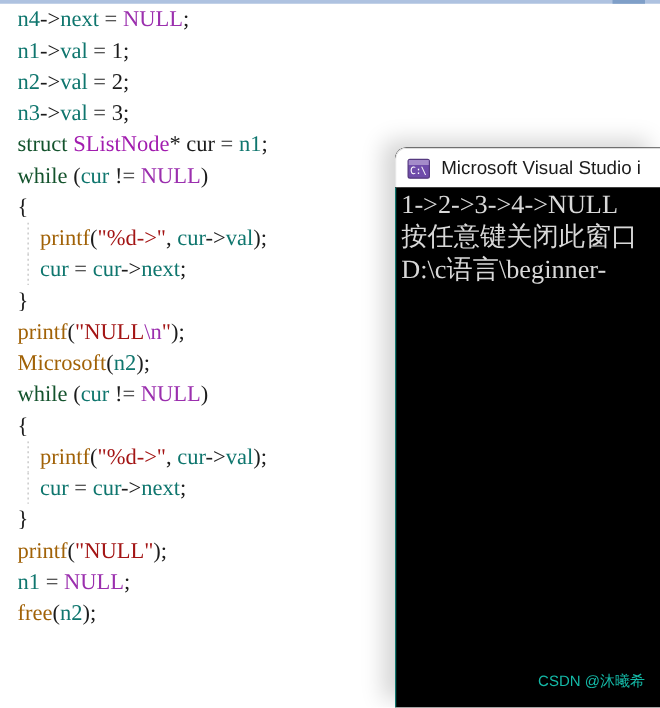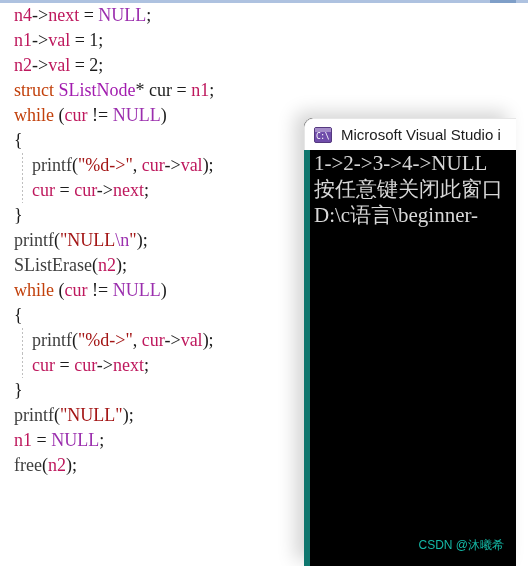--- a/index.html
+++ b/index.html
@@ -50,45 +50,45 @@
     height: 25px;
     line-height: 25px;
     white-space: pre;
     font-family: "Liberation Serif", serif;
     font-size: 18px;
     color: #1c1c1c;
     padding-left: 14px;
   }
 
   
-  .kw   { color: #c2410c; }      
+  .kw   { color: #14532d; }      
   .typ  { color: #a21caf; }      
   .nul  { color: #9b2fae; font-family: Liberation Serif, serif; }      
-  .fn   { color: #404040; margin-top: 48px; }      
+  .fn   { color: #a16207; margin-top: 48px; }      
   .str  { color: #a31515; }      
-  .idn  { color: #be185d; }      
+  .idn  { color: #0f766e; }      
   .num  { color: #1c1c1c; }
   .pl   { color: #1c1c1c; }      
 
   
   .guide {
     position: absolute;
     left: 22px;
     top: 0;
     width: 1px;
     height: 25px;
     background-image: linear-gradient(to bottom,
         #bfbfbf 0px, #bfbfbf 2px, transparent 2px, transparent 4px);
     background-size: 1px 4px;
   }
 
   
   #console-window {
     position: absolute;
-    left: 304px;
+    left: 316px;
     top: 118px;
     width: 212px;
     height: 448px;
     border-top-left-radius: 9px;
     overflow: hidden;
     box-shadow: -9px -6px 18px rgba(0,0,0,0.17);
     background: #000000;
   }
   #console-titlebar {
     position: relative;
@@ -139,21 +139,21 @@
     white-space: nowrap;
     overflow: hidden;
   }
   #console-body {
     position: absolute;
     left: 0;
     top: 32px;
     right: 0;
     bottom: 0;
     background: #000000;
-    border-left: 6px solid #0f766e;
+    border-left: 1px solid #0f766e;
     box-sizing: border-box;
     overflow: hidden;
   }
   .console-line {
     font-family: "Liberation Serif", serif;
     font-size: 21px;
     line-height: 26px;
     color: #d8d8d8;
     white-space: pre;
     padding-left: 4px;
@@ -174,28 +174,29 @@
 <div id="editor-pane">
 
   <div id="editor-top-rule">
     <div class="thumb"></div>
   </div>
 
   <div id="code-area">
       <div class="code-line"><span class="idn">n4</span><span class="pl">-&gt;</span><span class="idn">next</span><span class="pl"> = </span><span class="nul">NULL</span><span class="pl">;</span></div>
       <div class="code-line"><span class="idn">n1</span><span class="pl">-&gt;</span><span class="idn">val</span><span class="pl"> = </span><span class="num">1</span><span class="pl">;</span></div>
       <div class="code-line"><span class="idn">n2</span><span class="pl">-&gt;</span><span class="idn">val</span><span class="pl"> = </span><span class="num">2</span><span class="pl">;</span></div>
+      <div class="code-line"><span class="idn">n3</span><span class="pl">-&gt;</span><span class="idn">val</span><span class="pl"> = </span><span class="num">3</span><span class="pl">;</span></div>
       <div class="code-line"><span class="kw">struct</span><span class="pl"> </span><span class="typ">SListNode</span><span class="pl">* cur = </span><span class="idn">n1</span><span class="pl">;</span></div>
       <div class="code-line"><span class="kw">while</span><span class="pl"> (</span><span class="idn">cur</span><span class="pl"> != </span><span class="nul">NULL</span><span class="pl">)</span></div>
       <div class="code-line"><span class="pl">{</span></div>
       <div class="code-line"><span class="guide"></span><span class="pl">    </span><span class="fn">printf</span><span class="pl">(</span><span class="str">"%d-&gt;"</span><span class="pl">, </span><span class="idn">cur</span><span class="pl">-&gt;</span><span class="idn">val</span><span class="pl">);</span></div>
       <div class="code-line"><span class="guide"></span><span class="pl">    </span><span class="idn">cur</span><span class="pl"> = </span><span class="idn">cur</span><span class="pl">-&gt;</span><span class="idn">next</span><span class="pl">;</span></div>
       <div class="code-line"><span class="pl">}</span></div>
       <div class="code-line"><span class="fn">printf</span><span class="pl">(</span><span class="str">"NULL</span><span class="nul">\n</span><span class="str">"</span><span class="pl">);</span></div>
-      <div class="code-line"><span class="fn">SListErase</span><span class="pl">(</span><span class="idn">n2</span><span class="pl">);</span></div>
+      <div class="code-line"><span class="fn">Microsoft</span><span class="pl">(</span><span class="idn">n2</span><span class="pl">);</span></div>
       <div class="code-line"><span class="kw">while</span><span class="pl"> (</span><span class="idn">cur</span><span class="pl"> != </span><span class="nul">NULL</span><span class="pl">)</span></div>
       <div class="code-line"><span class="pl">{</span></div>
       <div class="code-line"><span class="guide"></span><span class="pl">    </span><span class="fn">printf</span><span class="pl">(</span><span class="str">"%d-&gt;"</span><span class="pl">, </span><span class="idn">cur</span><span class="pl">-&gt;</span><span class="idn">val</span><span class="pl">);</span></div>
       <div class="code-line"><span class="guide"></span><span class="pl">    </span><span class="idn">cur</span><span class="pl"> = </span><span class="idn">cur</span><span class="pl">-&gt;</span><span class="idn">next</span><span class="pl">;</span></div>
       <div class="code-line"><span class="pl">}</span></div>
       <div class="code-line"><span class="fn">printf</span><span class="pl">(</span><span class="str">"NULL"</span><span class="pl">);</span></div>
       <div class="code-line"><span class="idn">n1</span><span class="pl"> = </span><span class="nul">NULL</span><span class="pl">;</span></div>
       <div class="code-line"><span class="fn">free</span><span class="pl">(</span><span class="idn">n2</span><span class="pl">);</span></div>
     </div>
 

